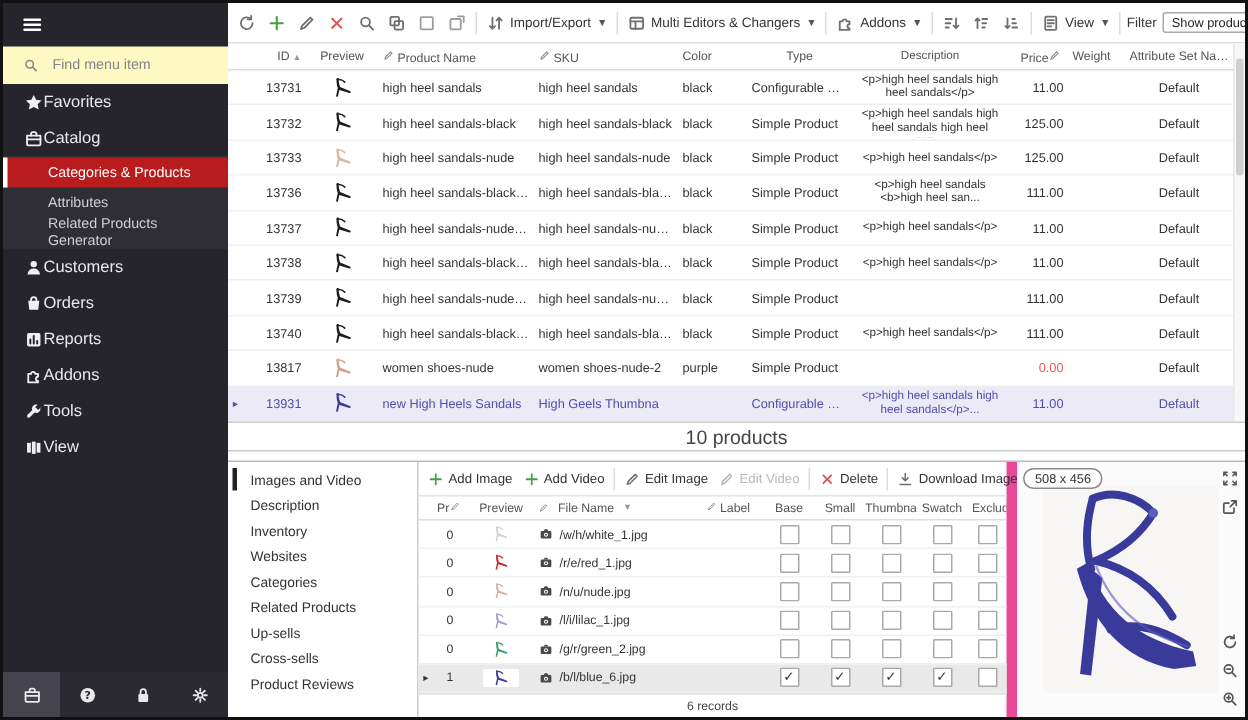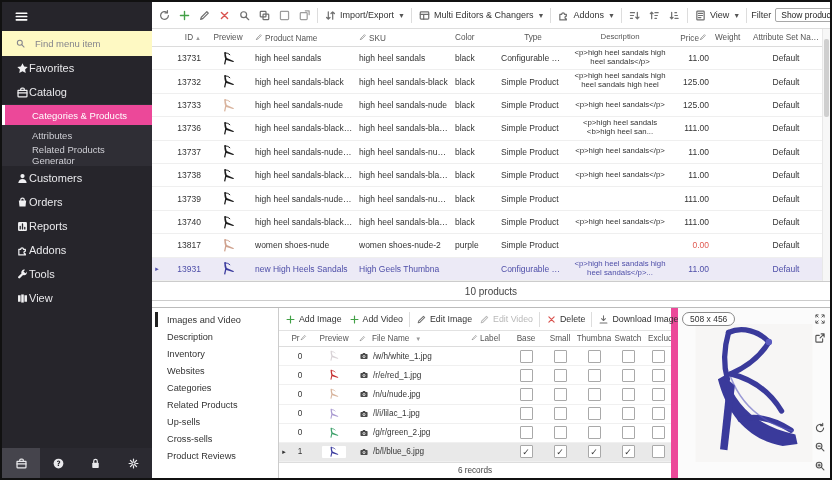--- a/index.html
+++ b/index.html
@@ -9,21 +9,21 @@
   .ic svg{stroke:currentColor;fill:none;stroke-width:1.5;stroke-linecap:round;stroke-linejoin:round}
   
   .sidebar{width:150px;background:#26252b;color:#e9e9ec;display:flex;flex-direction:column;flex-shrink:0}
   .burger{padding:7px 12px 5px;color:#fff}
   .side-search{display:flex;align-items:center;gap:9px;padding:7px 13px;color:#84848c;font-size:9.5px;background:#fef9c3}
   .menu{flex:1;overflow:hidden}
   .menu-item{display:flex;align-items:center;height:24px;padding:0 13px;font-size:11px;cursor:default}
   .menu-item .ic{color:#f0f0f2;width:14px}
   .submenu{background:#2f2e35;padding:1px 0}
   .submenu-item{position:relative;display:flex;align-items:center;height:20px;padding:0 8px 0 30px;font-size:9.5px;color:#cfcfd5}
-  .submenu-item.active{background:#ec4899;color:#fff}
+  .submenu-item.active{background:#b91c1c;color:#fff}
   .submenu-item.active::before{content:'';position:absolute;left:0;top:0;bottom:0;width:3px;background:#fff}
   .side-footer{height:30px;background:#2b2a31;display:flex;align-items:stretch}
   .sf-cell{display:flex;align-items:center;justify-content:center;color:#e9e9ec}
   .sf-cell.first{width:38px;background:#45444c}
   .sf-rest{flex:1;display:flex;justify-content:space-around;align-items:center}
   
   .main{flex:1;display:flex;flex-direction:column;min-width:0;background:#fff}
   .toolbar{height:26px;display:flex;align-items:center;gap:1px;padding:0 3px;border-bottom:1px solid #ddd;
            font-size:9px;color:#333;white-space:nowrap;flex-shrink:0}
   .tbtn{display:flex;align-items:center;gap:3px;padding:2px 3px;border-radius:2px}
@@ -49,21 +49,21 @@
   .c.price{width:40px;text-align:right}
   .c.price.alert{color:#e05a52}
   .c.weight{width:38px;}
   .c.attr{flex:1;text-align:center}
   .hd{font-size:8.2px;color:#555}
   .hd .ic{color:#8a8a8a;margin-right:2px}
   .sortmark{font-size:6px;color:#999;margin-left:2px}
   .vscroll{width:7px;border-left:1px solid #e8e8e8;background:#f7f7f7;flex-shrink:0;display:flex;flex-direction:column}
   .vthumb{background:#cfcfcf;height:78px;margin:10px 1px 0;border-radius:2px}
   .gfooter{height:18px;border-top:1px solid #ccc;border-bottom:1px solid #ccc;display:flex;align-items:center;
-           justify-content:center;font-size:10px;color:#444;margin-bottom:6px;flex-shrink:0}
+           justify-content:center;font-size:13px;color:#444;margin-bottom:6px;flex-shrink:0}
   
   .bottom{height:170px;display:flex;border-top:1px solid #bbb;flex-shrink:0;min-height:0}
   .tabs{width:126px;border-right:1px solid #ccc;padding-top:3px;flex-shrink:0}
   .tab{position:relative;display:flex;align-items:center;height:17px;padding:0 6px 0 15px;font-size:9.2px;color:#333}
   .tab.active::before{content:'';position:absolute;left:3px;top:1px;bottom:1px;width:3px;background:#222}
   .img-sec{flex:1;display:flex;flex-direction:column;min-width:0;border-right:7px solid #ec4899}
   .img-toolbar{height:22px;display:flex;align-items:center;gap:1px;padding:0 3px;border-bottom:1px solid #e2e2e2;
                font-size:8.8px;flex-shrink:0;white-space:nowrap}
   .disabled{color:#b8b8b8}
   .ihead,.irow{display:flex;align-items:center}

